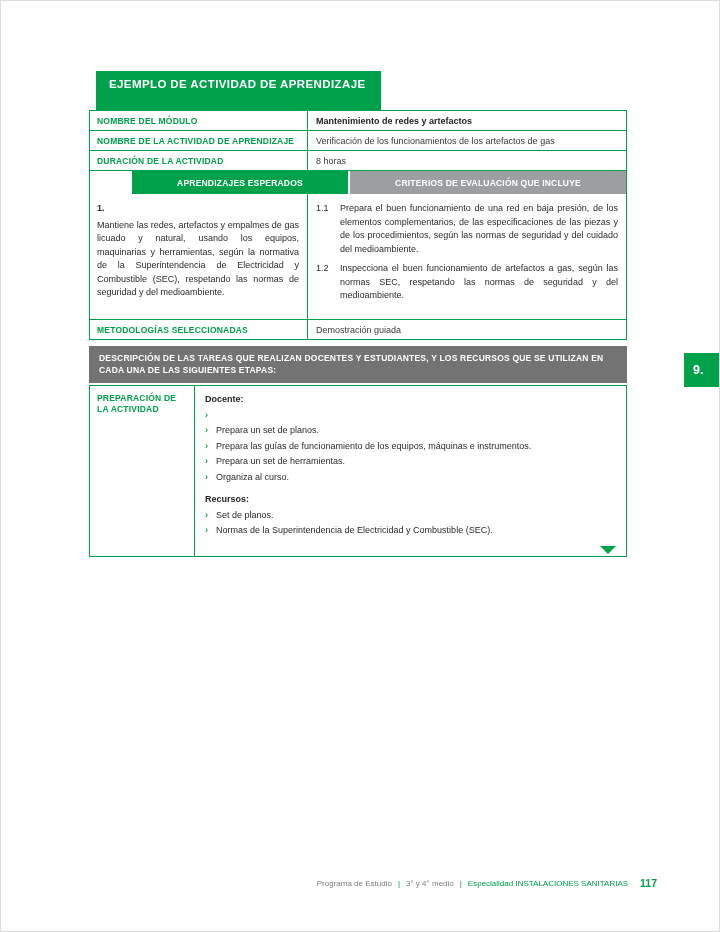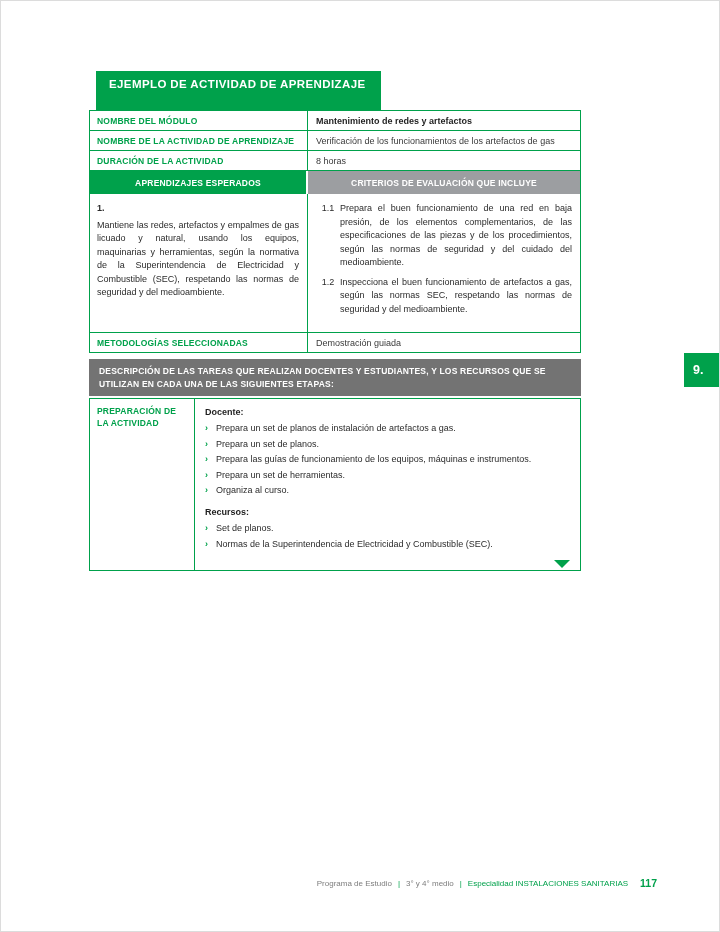--- a/index.html
+++ b/index.html
@@ -22,21 +22,21 @@
     display:inline-block;
     margin-left:7px;
     background:#00A14B;
     color:#fff;
     font-weight:bold;
     font-size:11.5px;
     letter-spacing:.4px;
     padding:7px 15px 20px 13px;
   }
 
-  .tbl { position:relative; width:492px; }
+  .tbl { position:relative; width:538px; }
 
   .t-row {
     display:flex;
     border-left:1px solid #00A14B;
     border-right:1px solid #00A14B;
     border-bottom:1px solid #00A14B;
     background:#fff;
   }
   .t-row.first { border-top:1px solid #00A14B; }
 
@@ -52,21 +52,21 @@
   }
   .cell-value {
     flex:1;
     padding:5px 8px 4px 8px;
     font-size:9px;
     color:#3a3a3a;
     display:flex; align-items:center;
   }
   .cell-value.bold { font-weight:bold; color:#1f1f1f; }
 
-  .hdr-row { display:flex; border-left:1px solid #00A14B; border-right:1px solid #00A14B; }
+  .hdr-row { display:flex; border-left:1px solid #00A14B; border-right:1px solid #00A14B;padding-left:42px; }
   .hdr-left {
     width:218px; min-width:218px;
     background:#00A14B; color:#fff;
     text-align:center; font-weight:bold; font-size:8.5px;
     letter-spacing:.2px;
     padding:7px 4px 6px;
     border-right:2px solid #fff;
   }
   .hdr-right {
     flex:1;
@@ -83,21 +83,21 @@
     padding:8px 8px 8px 7px;
     font-size:9px; line-height:13.5px;
     color:#2b2b2b;
   }
   .exp-num { font-weight:bold; display:block; margin-bottom:3px; }
   .exp-text { text-align:justify; display:block; }
 
   .crit-cell { flex:1; padding:8px 8px 8px 8px; font-size:9px; line-height:13.5px; color:#2b2b2b; }
   .crit-item { display:flex; margin-bottom:6px; }
   .crit-item:last-child { margin-bottom:8px; }
-  .crit-num { width:24px; min-width:24px;text-align:center; }
+  .crit-num { width:24px; min-width:24px; }
   .crit-text { flex:1; text-align:justify; }
 
   .banner {
     margin-top:6px;
     background:#737373;
     color:#fff;
     font-weight:bold;
     font-size:8.5px;
     letter-spacing:.2px;
     line-height:12.5px;
@@ -215,21 +215,20 @@
 
       <div class="banner">DESCRIPCIÓN DE LAS TAREAS QUE REALIZAN DOCENTES Y ESTUDIANTES, Y LOS RECURSOS QUE SE UTILIZAN EN CADA UNA DE LAS SIGUIENTES ETAPAS:</div>
 
       <div class="prep-row">
         <div class="prep-label">PREPARACIÓN DE LA ACTIVIDAD</div>
         <div class="prep-content">
           <div class="group-title">Docente:</div>
           <ul class="blist">
             <li>
               <span class="marker">›</span>
-              <span>Prepara un set de planos de instalación de artefactos a gas.</span>
             </li>
             <li>
               <span class="marker">›</span>
               <span>Prepara un set de planos.</span>
             </li>
             <li>
               <span class="marker">›</span>
               <span>Prepara las guías de funcionamiento de los equipos, máquinas e instrumentos.</span>
             </li>
             <li>

